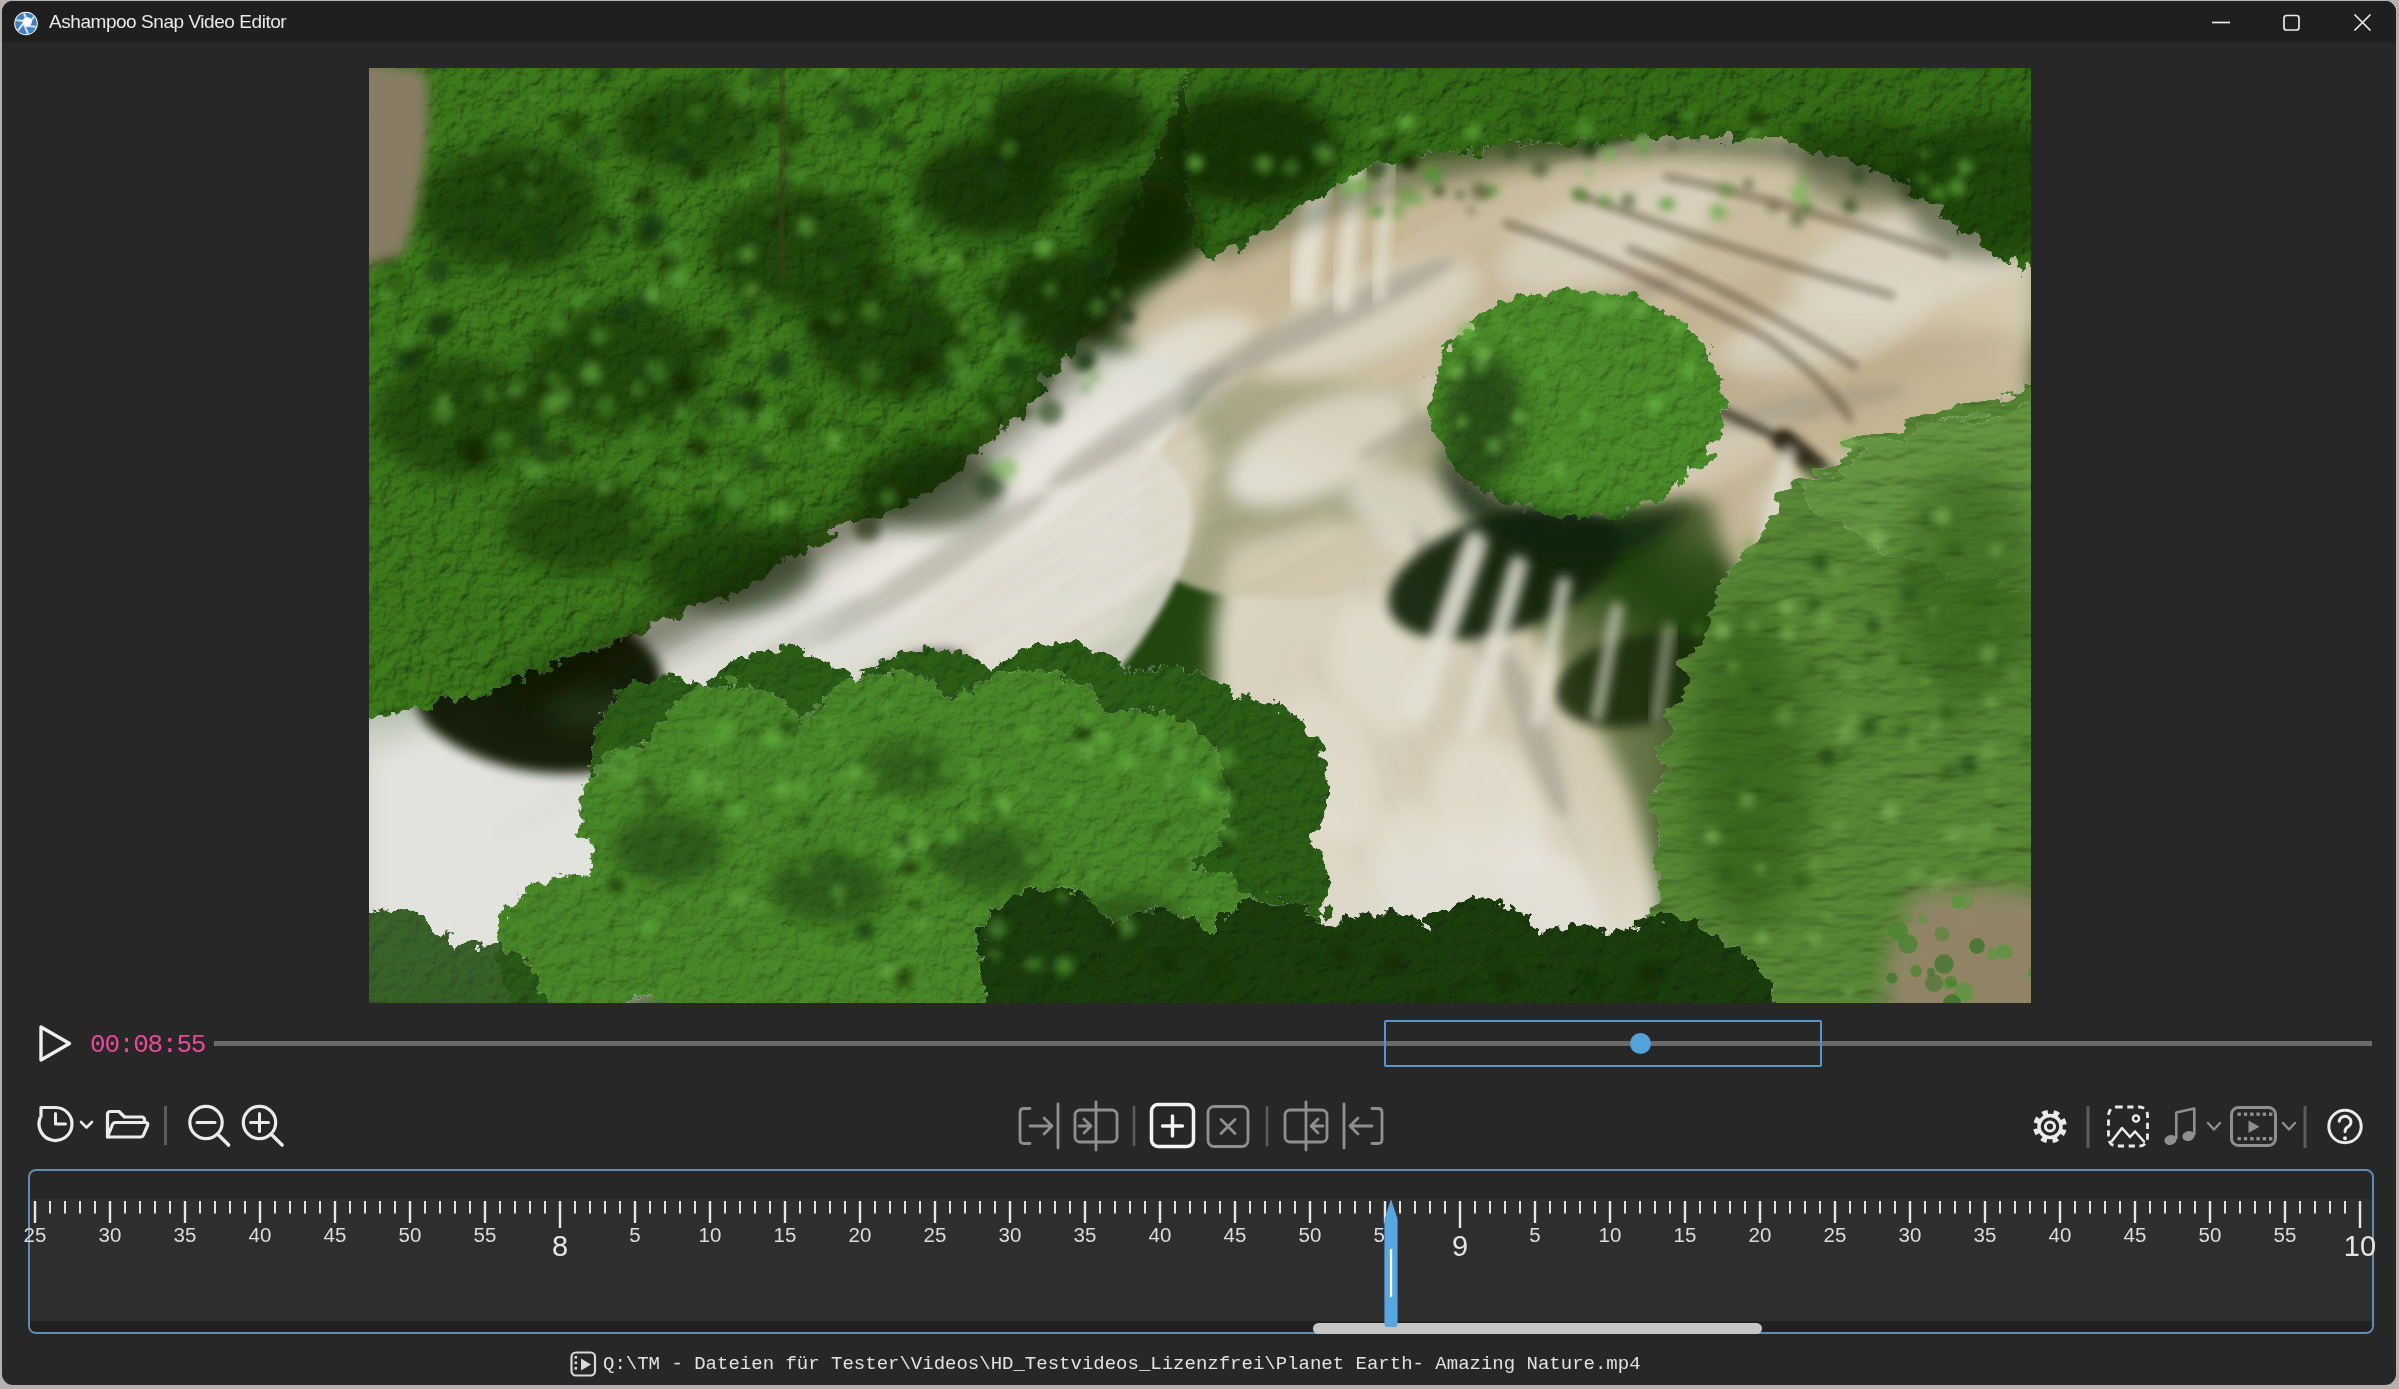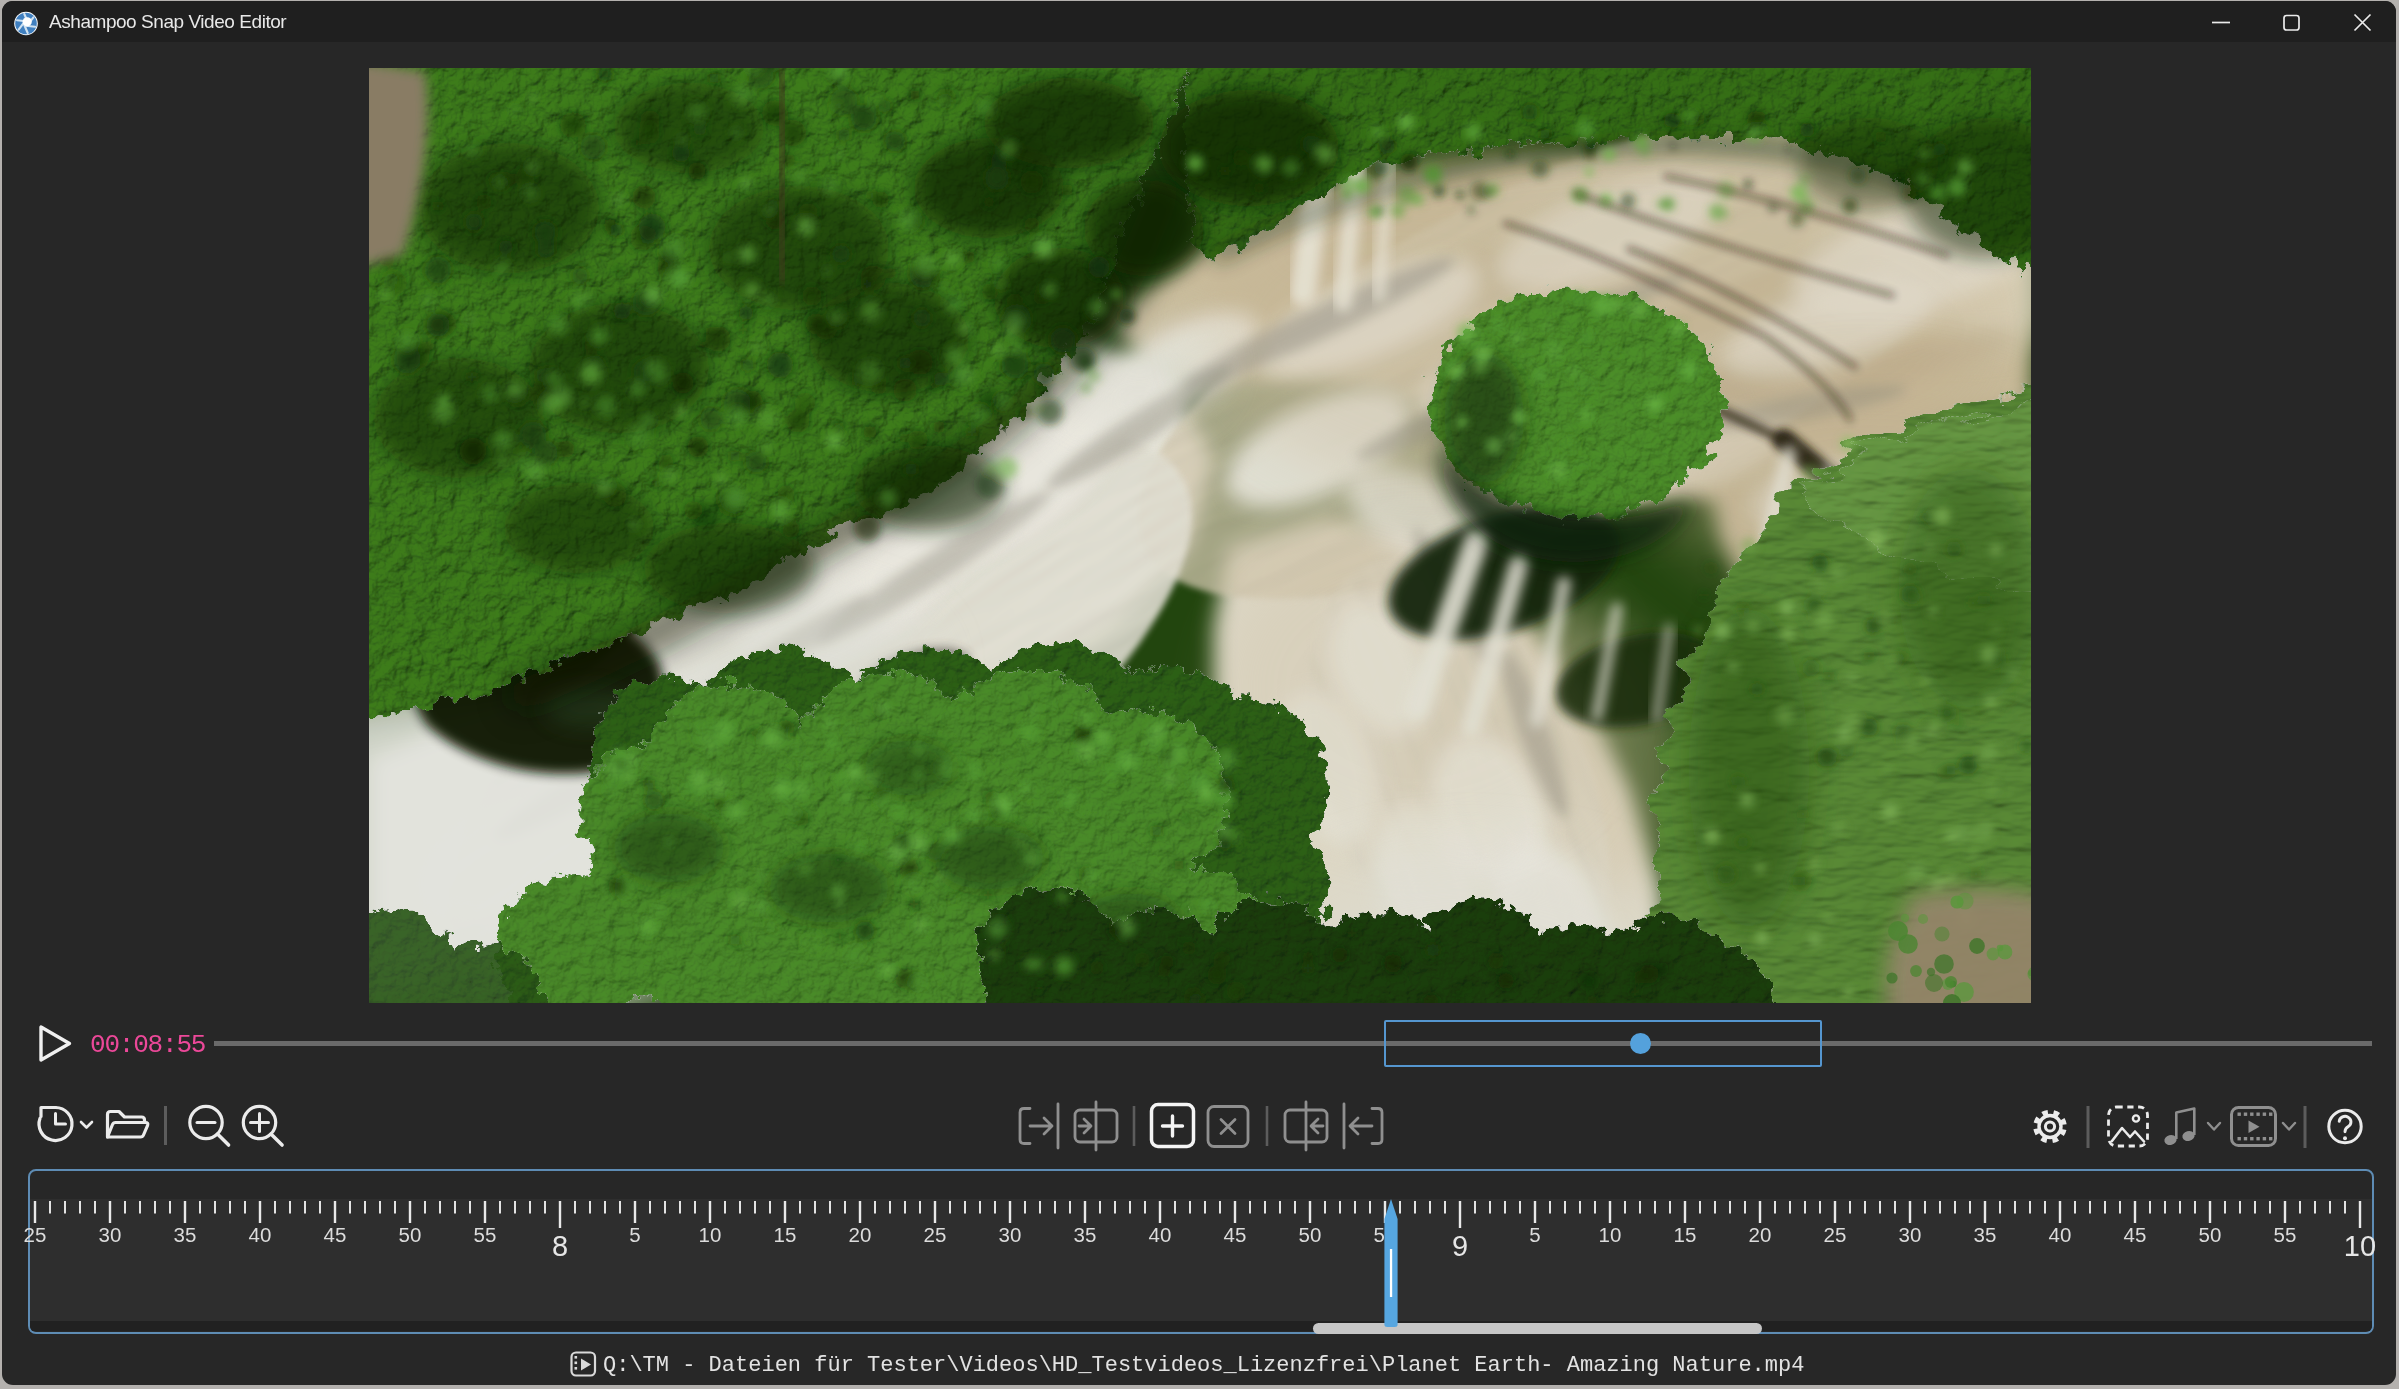--- a/index.html
+++ b/index.html
@@ -1001,21 +1001,21 @@
     </svg>
     <div class="abs mono" style="left:88px;top:1029px;font-size:26px;color:#ec4899;letter-spacing:-1.2px;">00:08:55</div>
     <div class="abs" style="left:212px;top:1040px;width:2158px;height:5px;background:#6a6a6a;"></div>
     <div class="abs" style="left:1382px;top:1019px;width:438px;height:47px;border:2px solid #5596cf;border-radius:2px;"></div>
     <div class="abs" style="left:1628px;top:1032px;width:21px;height:21px;border-radius:50%;background:#54a1dc;"></div>
     <div class="abs" style="left:25.5px;top:1168px;width:2346px;height:165px;border:2.5px solid #5e8cb4;border-radius:8px;background:#272727;overflow:hidden;">
       <div class="abs" style="left:0;top:28px;width:100%;height:122px;background:#2e2e2e;"></div>
       <div class="abs" style="left:0;top:150px;width:100%;height:10px;background:#212121;"></div>
     </div>
     <div class="abs" style="left:1311px;top:1322px;width:449px;height:11px;border-radius:5.5px;background:#c6c6c6;"></div>
-    <div class="abs mono" style="left:601px;top:1352px;font-size:22px;color:#e2e2e2;">Q:\TM - Dateien für Tester\Videos\HD_Testvideos_Lizenzfrei\Planet Earth- Amazing Nature.mp4</div>
+    <div class="abs mono" style="left:601px;top:1352px;font-size:19px;color:#e2e2e2;">Q:\TM - Dateien für Tester\Videos\HD_Testvideos_Lizenzfrei\Planet Earth- Amazing Nature.mp4</div>
     <svg class="abs" style="left:-2px;top:-1px" width="2399" height="1389" viewBox="0 0 2399 1389">
       <circle cx="26" cy="23.5" r="11.8" fill="#fff"></circle>
       <circle cx="26" cy="23.5" r="10.8" fill="#4080c0"></circle>
       <path d="M35.0,26.8 L25.9,25.7" stroke="#cfe2f2" stroke-width="2.1" stroke-linecap="round"></path>
       <path d="M27.7,33.0 L24.1,24.5" stroke="#cfe2f2" stroke-width="2.1" stroke-linecap="round"></path>
       <path d="M18.6,29.7 L24.1,22.3" stroke="#cfe2f2" stroke-width="2.1" stroke-linecap="round"></path>
       <path d="M17.0,20.2 L26.1,21.3" stroke="#cfe2f2" stroke-width="2.1" stroke-linecap="round"></path>
       <path d="M24.3,14.0 L27.9,22.5" stroke="#cfe2f2" stroke-width="2.1" stroke-linecap="round"></path>
       <path d="M33.4,17.3 L27.9,24.7" stroke="#cfe2f2" stroke-width="2.1" stroke-linecap="round"></path>
       <circle cx="27.2" cy="21.8" r="4.6" fill="#fff"></circle>

